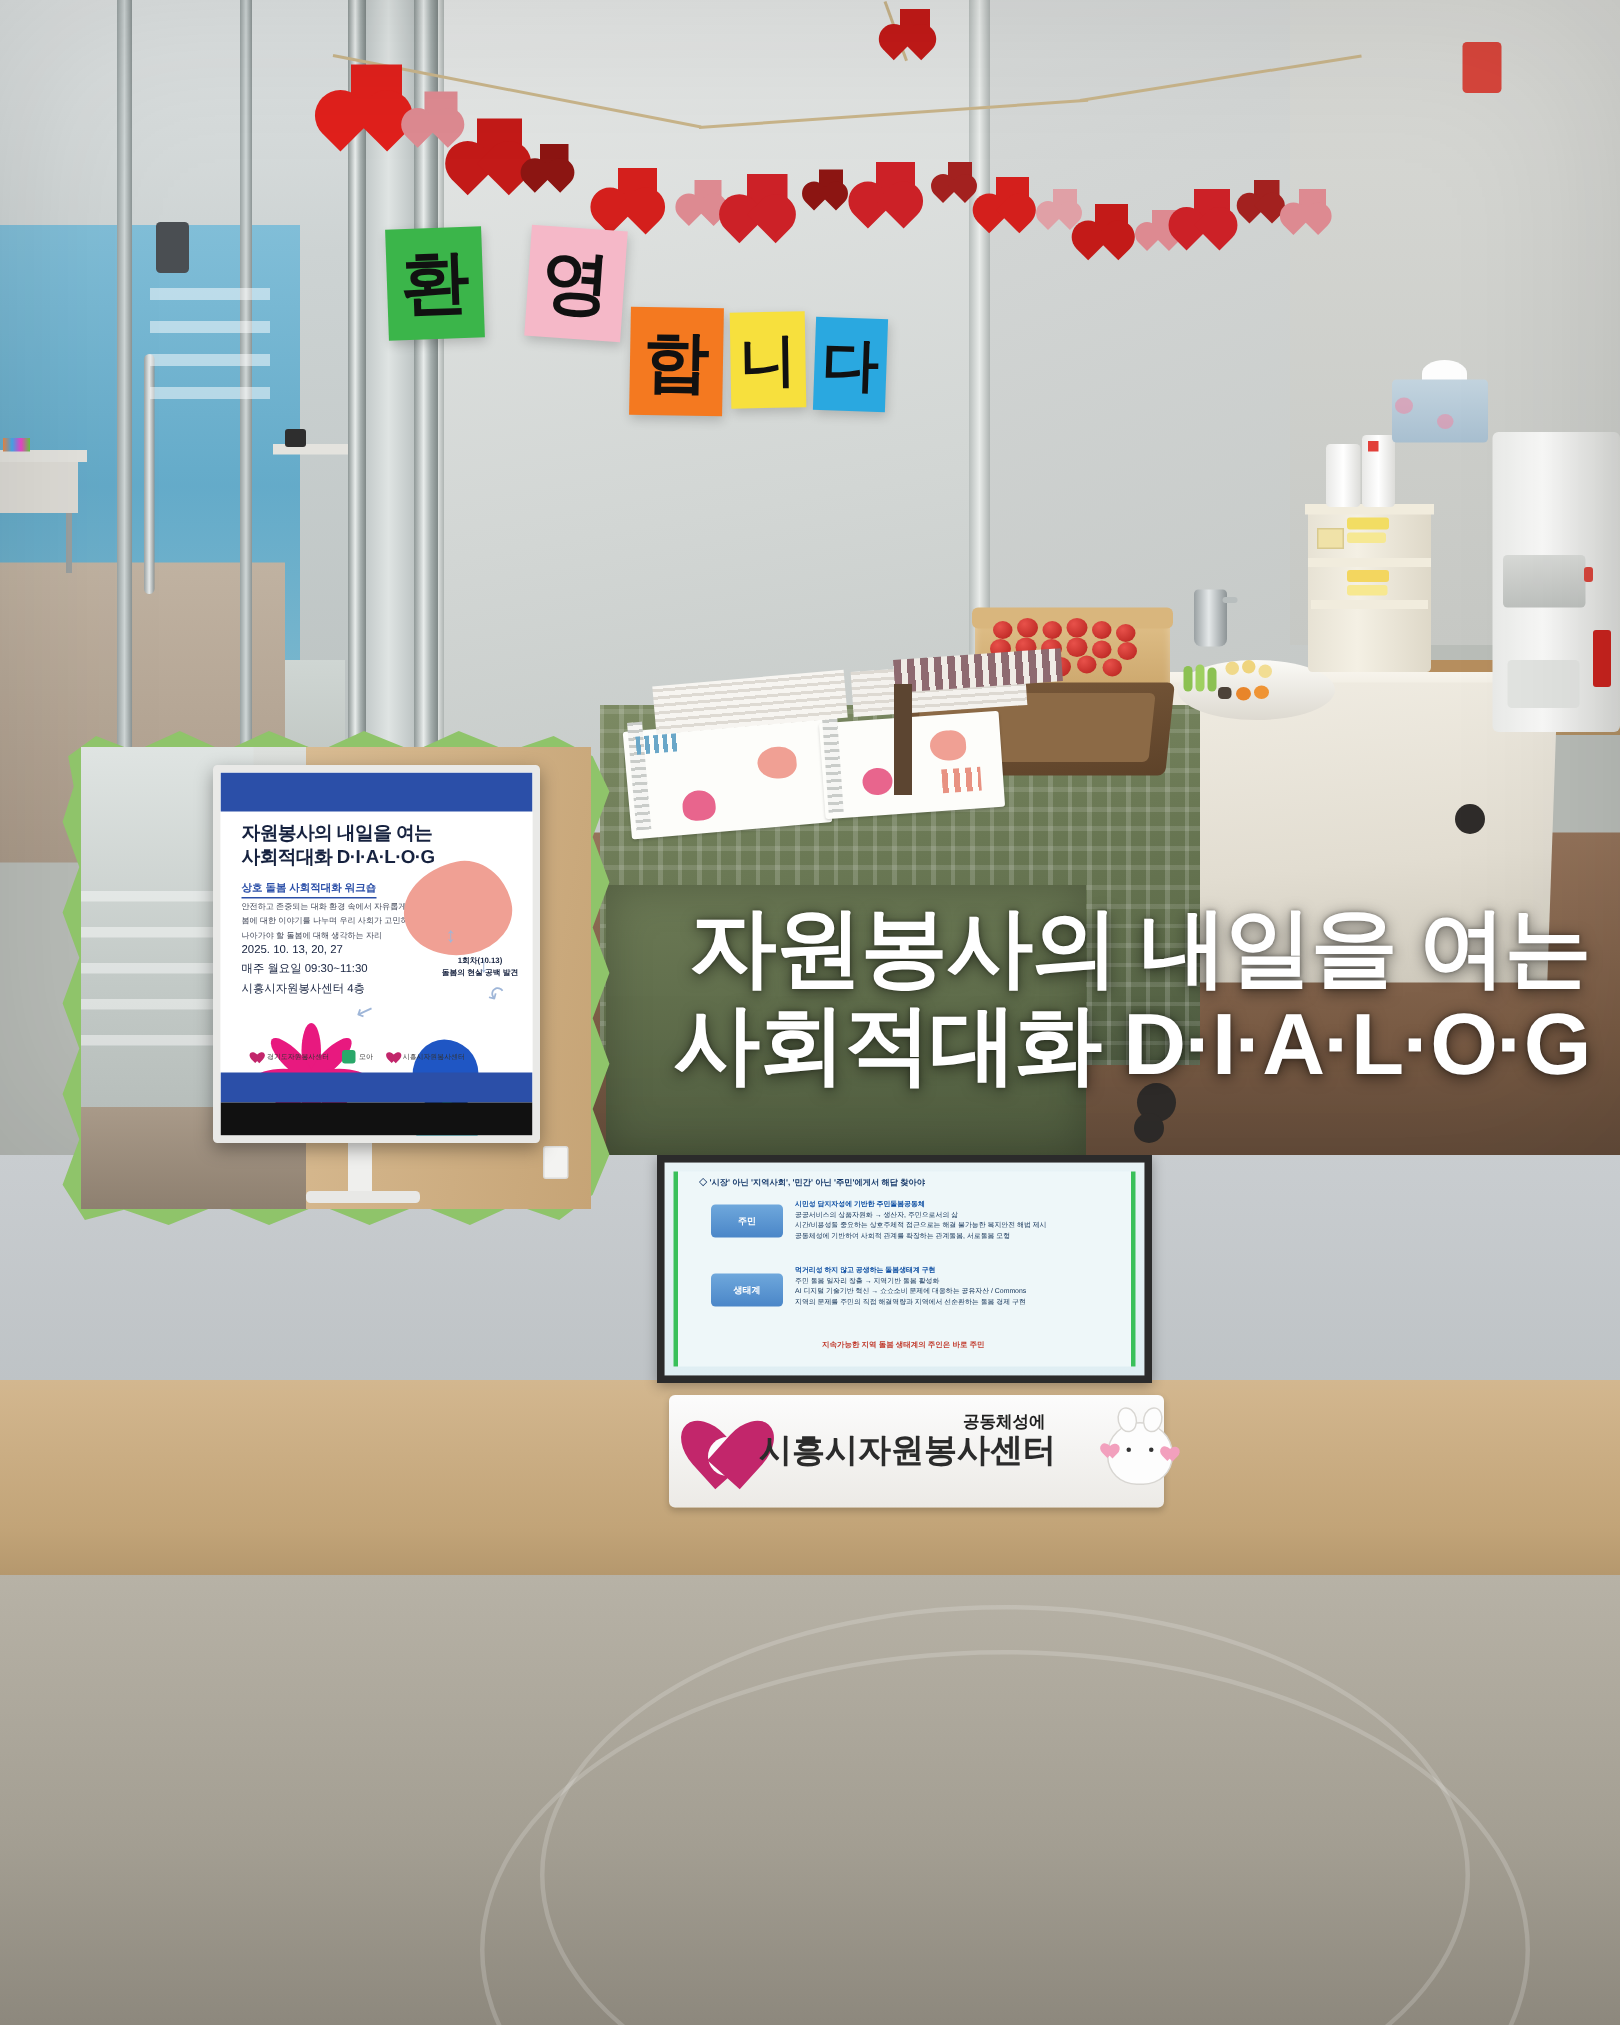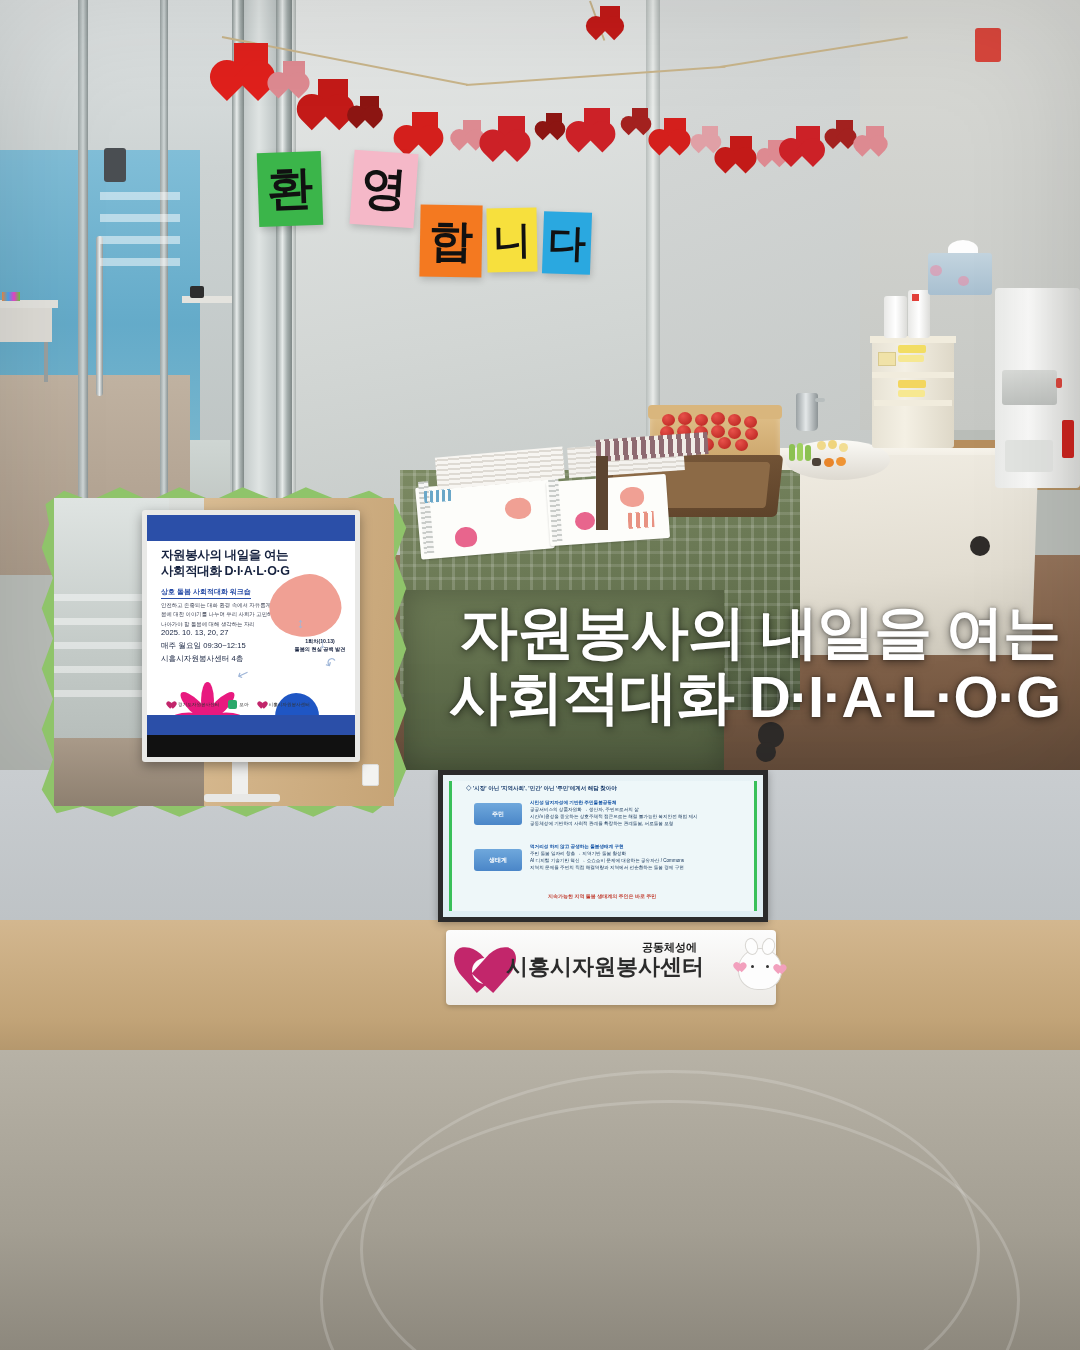--- a/index.html
+++ b/index.html
@@ -579,21 +579,21 @@
           <div class="mon-topbar"></div>
 
           <div class="p-title">
             <div>자원봉사의 내일을 여는</div>
             <div>사회적대화 D·I·A·L·O·G</div>
           </div>
           <div class="p-sub">상호 돌봄 사회적대화 워크숍</div>
           <div class="p-body">안전하고 존중되는 대화 환경 속에서 자유롭게 돌봄에 대한 이야기를 나누며 우리 사회가 고민하고 나아가야 할 돌봄에 대해 생각하는 자리</div>
           <div class="p-date">
             <div>2025. 10. 13, 20, 27</div>
-            <div>매주 월요일 09:30~12:15</div>
+            <div>매주 월요일 09:30~11:30</div>
             <div>시흥시자원봉사센터 4층</div>
           </div>
 
           <div class="p-blob"></div>
 
           <div class="p-cap" style="right:8px;top:122px;width:54px;">
             <div>1회차(10.13)</div>
             <div>돌봄의 현실 공백 발견</div>
           </div>
 

